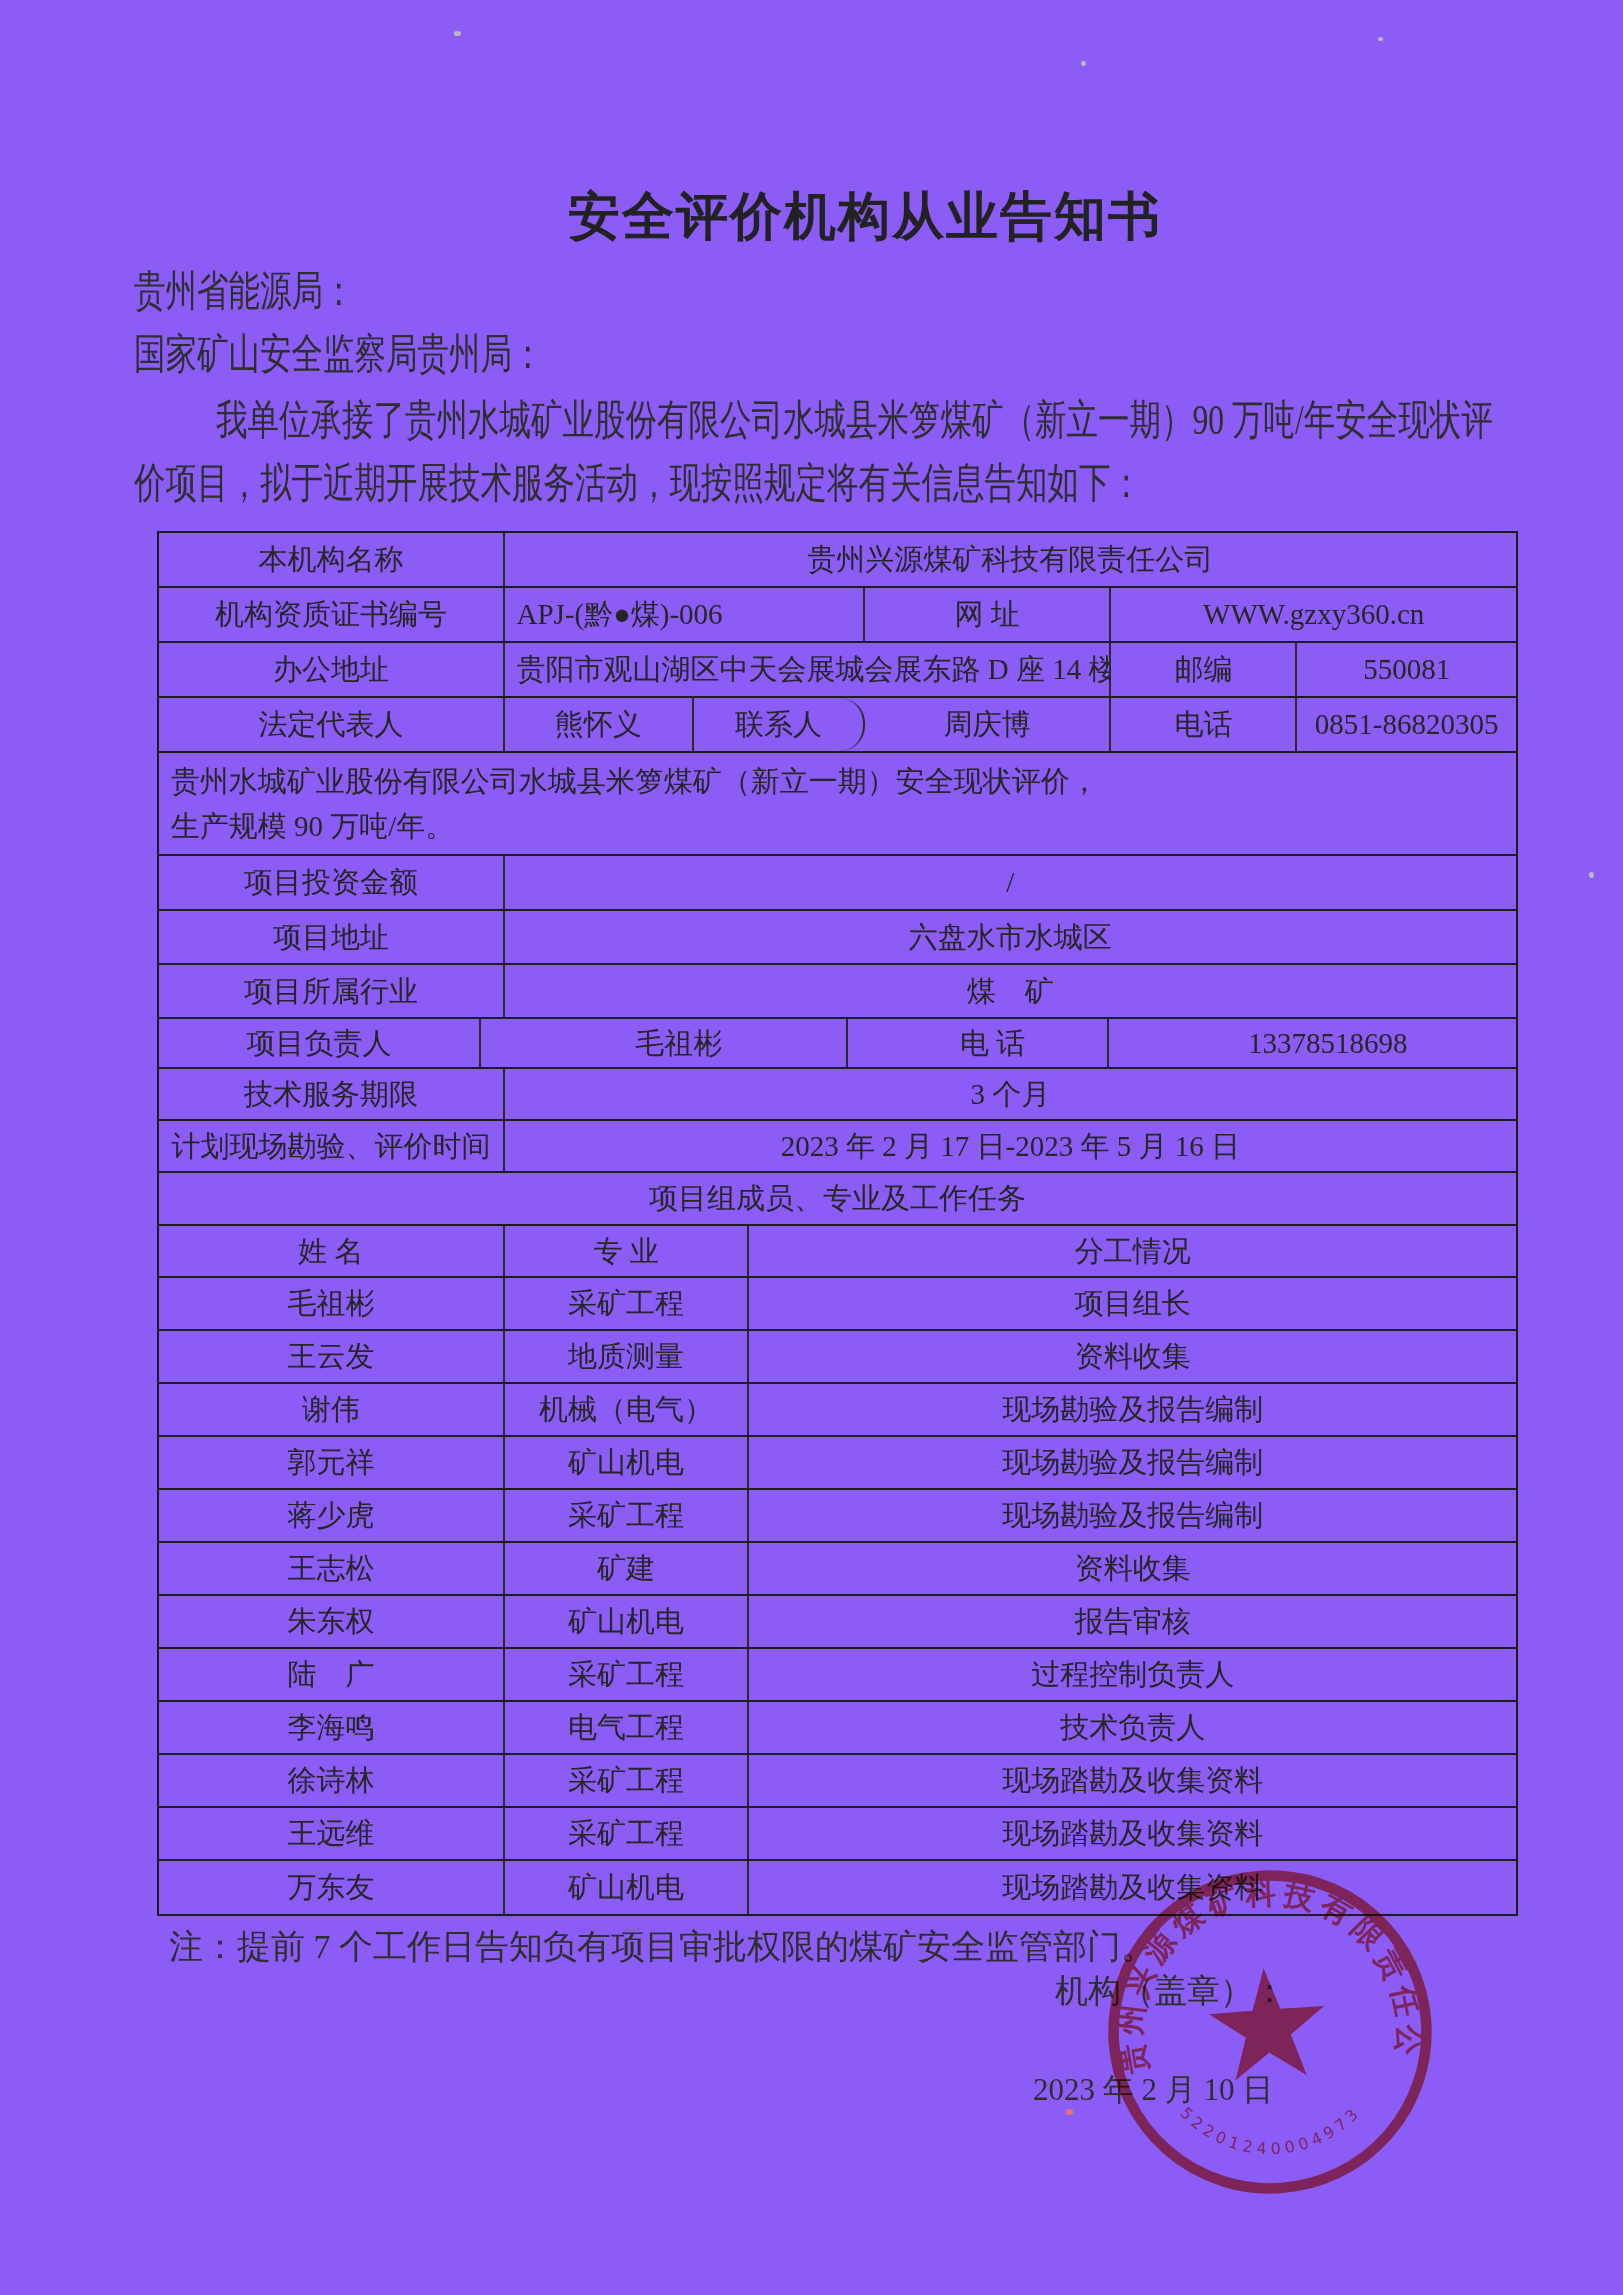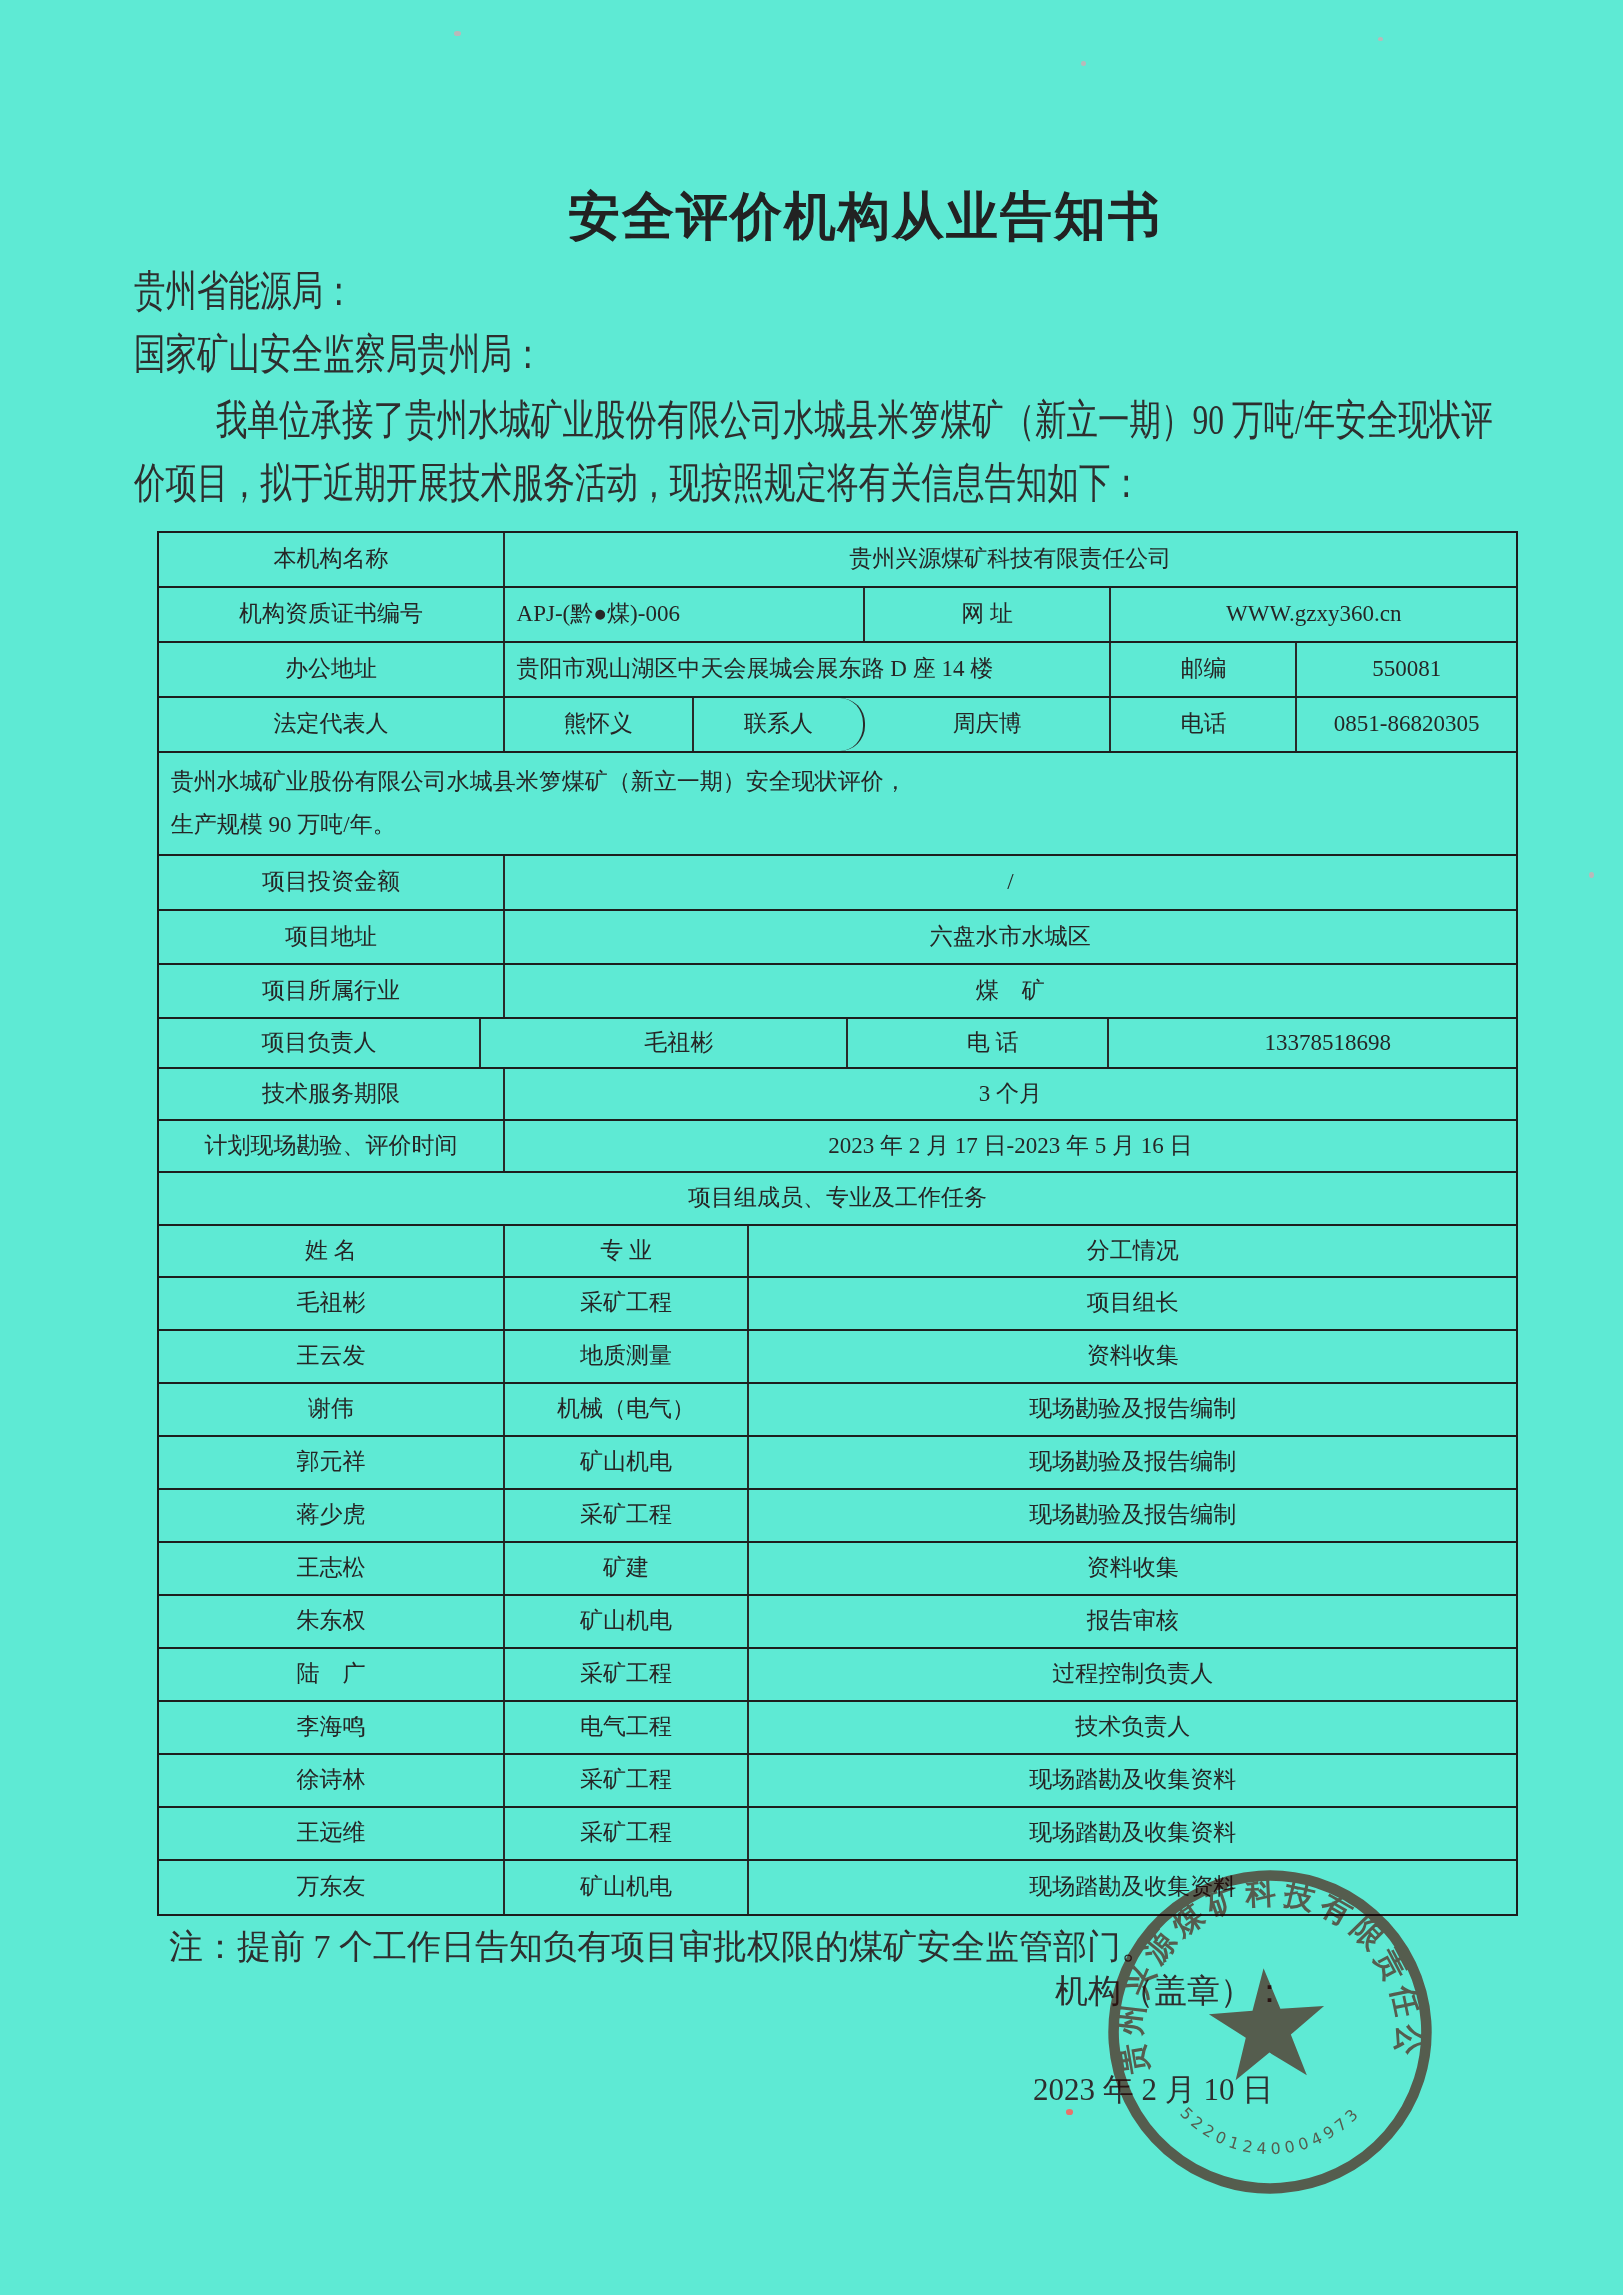--- a/index.html
+++ b/index.html
@@ -1,19 +1,19 @@
 <!DOCTYPE html>
 <html style="font-size:10.5px"><head>
 <meta charset="utf-8">
 <style>
   html,body{margin:0;padding:0;background:#888;}
   .page{
     position:relative;
     width:1623px;height:2295px;
-    background:#5eead4;
+    background:#8b5cf6;
     font-family:"Liberation Serif","DejaVu Serif",serif;
     color:#2b2b2b;
     overflow:hidden;
   }
   
   .doc-title{
     position:absolute;left:568px;top:191px;
     font-size:52px;font-weight:700;letter-spacing:2px;
     color:#222;white-space:nowrap;line-height:1;
   }
@@ -24,21 +24,21 @@
   .narrow{display:inline-block;transform:scaleX(0.75);transform-origin:0 50%;}
   .addr1{top:270px;}
   .addr2{top:333px;}
   .intro1{top:399px;left:216px;}
   .intro2{top:462px;}
   
   .doc-table{
     position:absolute;left:157px;top:531px;width:1361px;
     border:2.6px solid #1c1c1c;
     box-sizing:border-box;
-    font-size:23px;color:#262626;
+    font-size:29px;color:#262626;
   }
   .trow{display:flex;width:100%;border-bottom:2.6px solid #1e1e1e;box-sizing:border-box;}
   .trow:last-child{border-bottom:none;}
   .c{
     display:flex;align-items:center;justify-content:center;
     box-sizing:border-box;border-right:2px solid #2a2a2a;
     padding:0 6.5px;text-align:center;line-height:1.25;
     white-space:nowrap;overflow:hidden;
   }
   .c.nr{border-right:none;}

